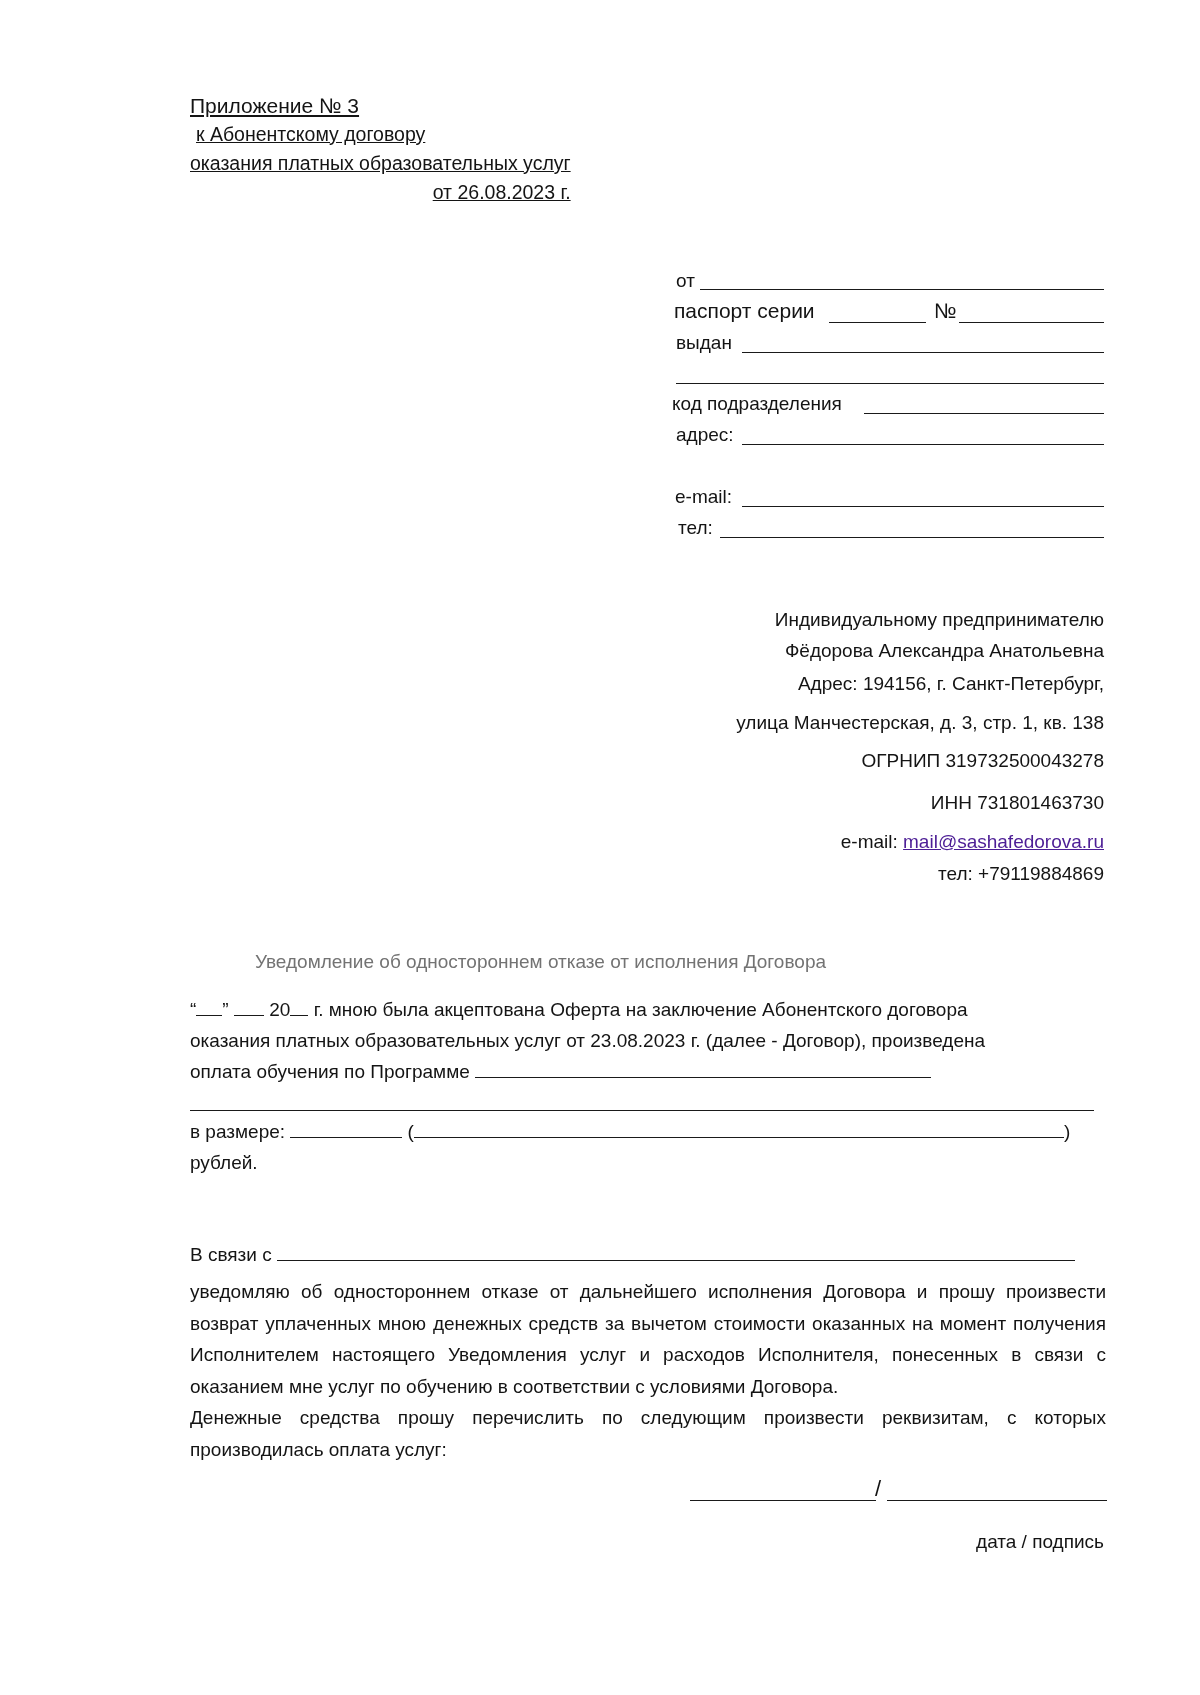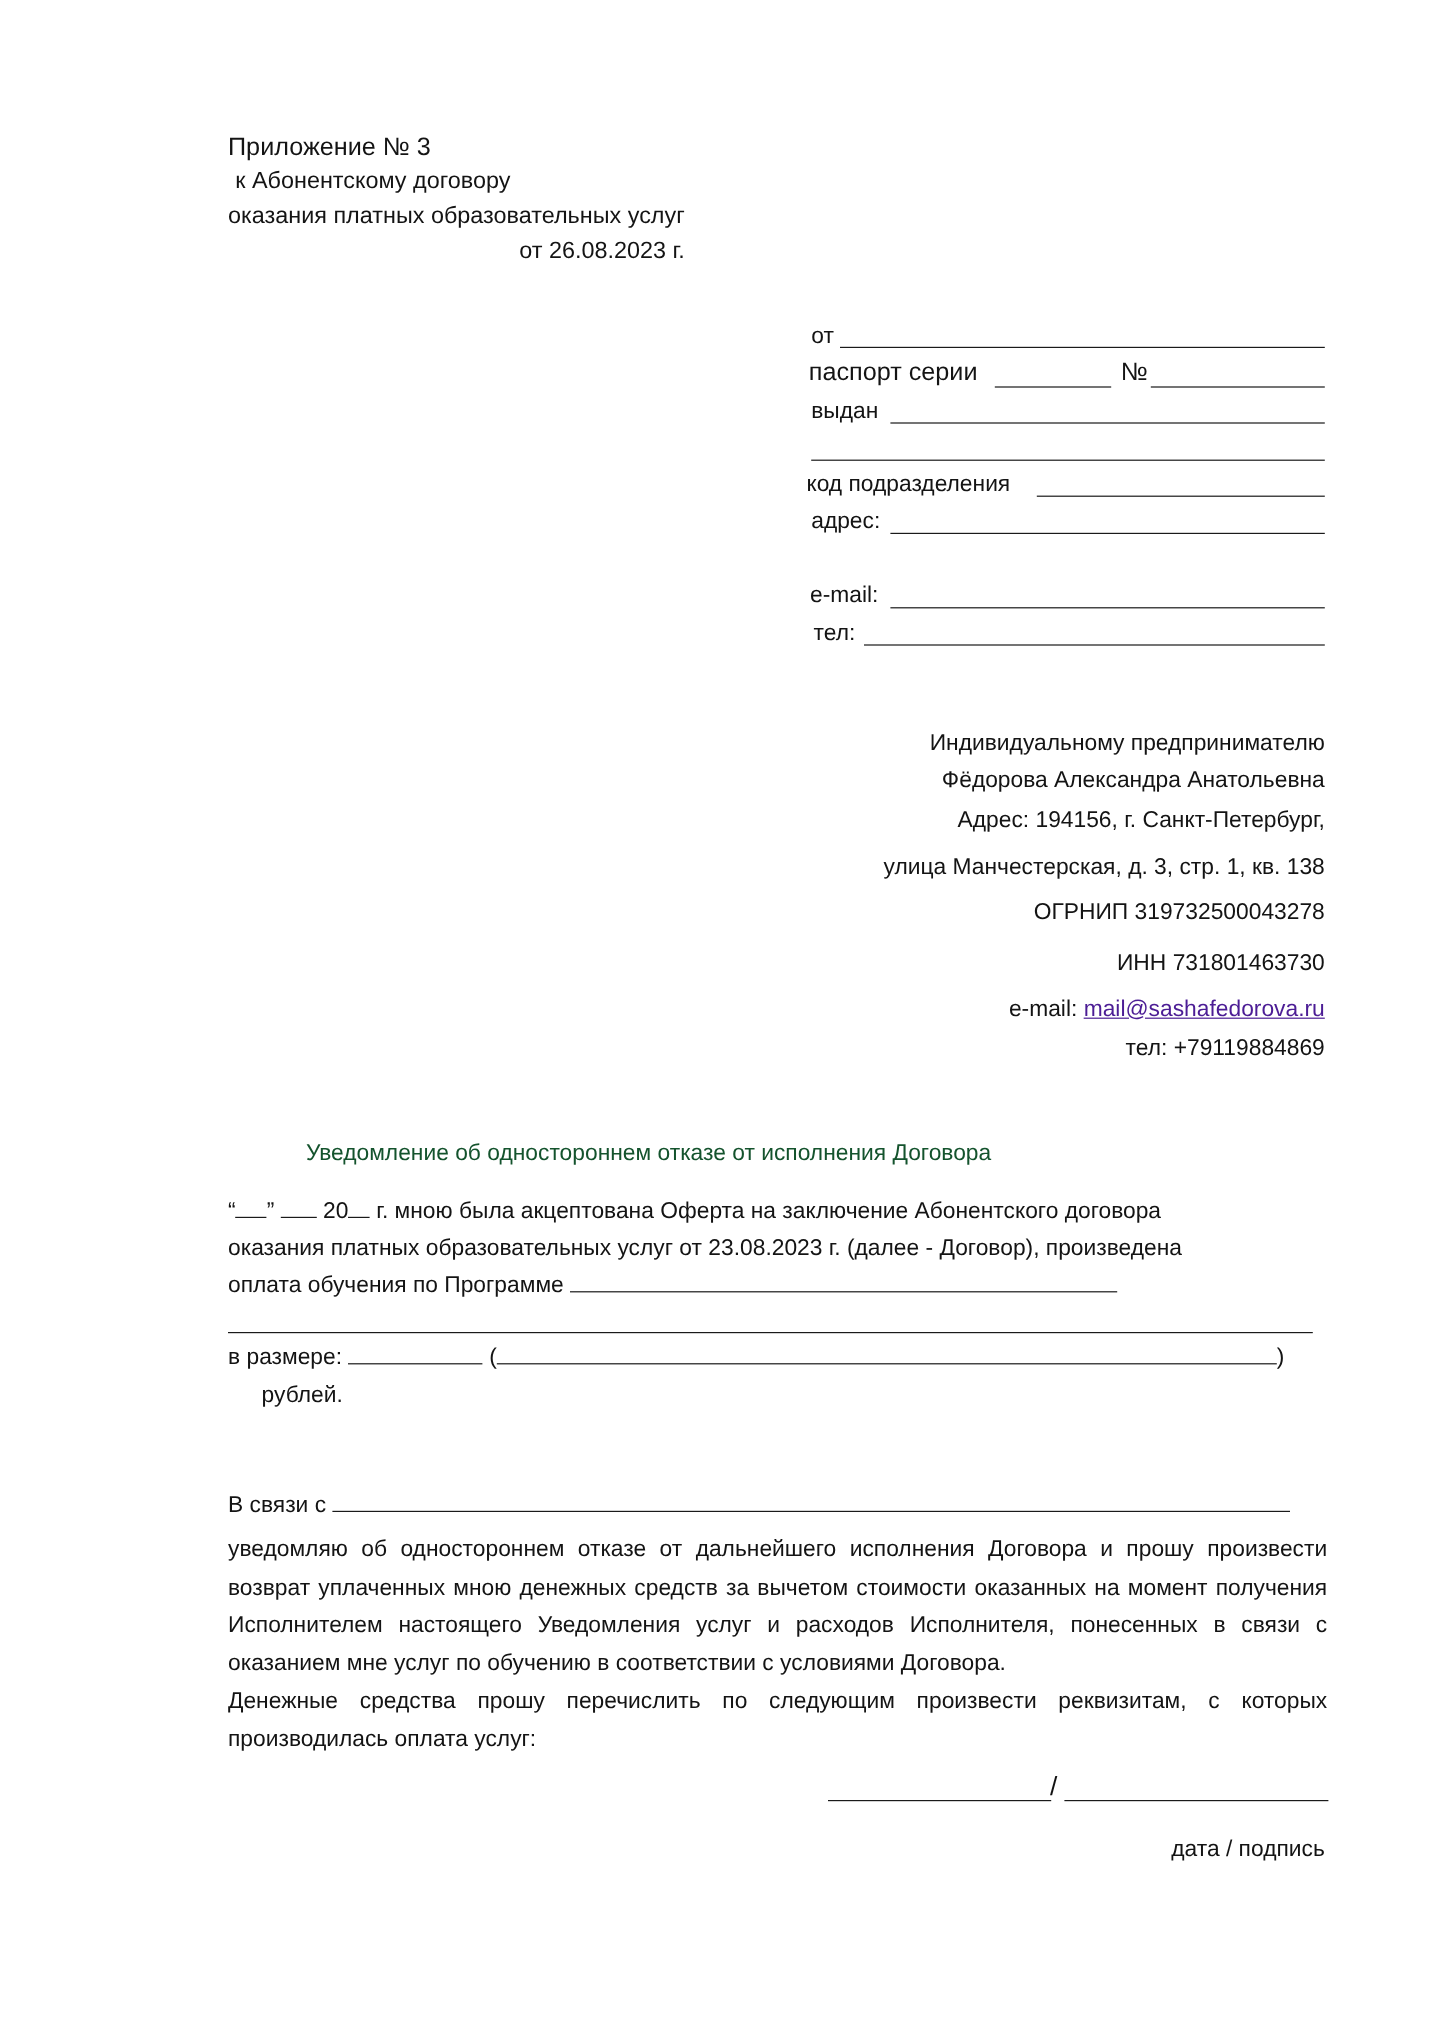--- a/index.html
+++ b/index.html
@@ -25,29 +25,29 @@
 
     
     .form { font-size: 19px; color: #141414; }
     .form .arial { font-family: "Liberation Sans", sans-serif; font-size: 21px; }
 
     
     .recipient { right: 96px; text-align: right; font-size: 19px; line-height: 20px; color: #141414; }
     .recipient a { color: #4c1d95; text-decoration: underline; }
 
     
-    .title { left: 0; width: 1081px; text-align: center; font-size: 19px; color: #14532d; }
+    .title { left: 0; width: 1081px; text-align: center; font-size: 19px; color: #737373; }
     .para { left: 190px; font-size: 19px; color: #141414; }
     .justified { left: 190px; width: 916px; font-size: 19px; line-height: 31.5px; text-align: justify; white-space: normal; color: #141414; }
     .sig-label { right: 96px; font-size: 19px; color: #141414; }
   </style>
 </head>
 <body>
 
-<div class="abs appendix" style="top:108px;">
+<div class="abs appendix" style="top:91px;text-decoration:underline;">
   <div class="t1">Приложение № 3</div>
   <div style="padding-left:6px;">к Абонентскому договору</div>
   <div>оказания платных образовательных услуг</div>
   <div style="padding-left:6px;text-align:right;">от 26.08.2023 г.</div>
 </div>
 
 <div class="form">
 
   <div class="abs" style="left:676px; top:270px; font-size:19px;">от</div>
   <div class="line" style="left:700px; width:404px; top:289px;"></div>
@@ -113,21 +113,21 @@
   <span>оплата обучения по Программе</span>
   <span class="ul" style="width:456px;"></span>
 </div>
 <div class="line" style="left:190px; width:904px; top:1110px;"></div>
 
 <div class="abs para" style="top:1121px;">
   <span>в размере:</span>
   <span class="ul" style="width:112px;"></span>
   <span>(</span><span class="ul" style="width:650px;"></span><span>)</span>
 </div>
-<div class="abs para" style="top:1152px;margin-left:28px;">рублей.</div>
+<div class="abs para" style="top:1152px;">рублей.</div>
 
 <div class="abs para" style="top:1244px;">
   <span>В связи   с</span>
   <span class="ul" style="width:798px;"></span>
 </div>
 
 <div class="abs justified" style="top:1276px;">уведомляю об одностороннем отказе от дальнейшего исполнения Договора и прошу произвести возврат уплаченных мною денежных средств за вычетом стоимости оказанных на момент получения Исполнителем настоящего Уведомления услуг и расходов Исполнителя, понесенных в связи с оказанием мне услуг по обучению в соответствии с условиями Договора.</div>
 <div class="abs justified" style="top:1402px;">Денежные средства прошу перечислить по следующим  произвести реквизитам, с которых производилась оплата услуг:</div>
 
 <div>

